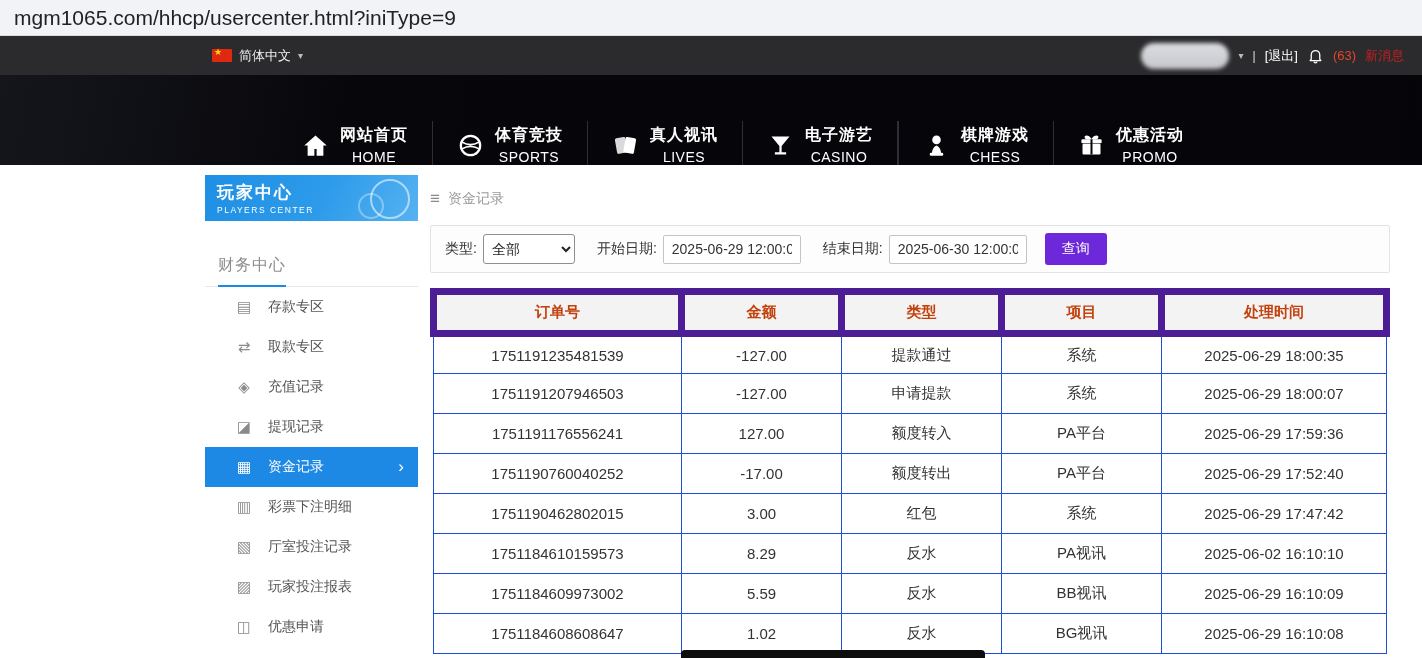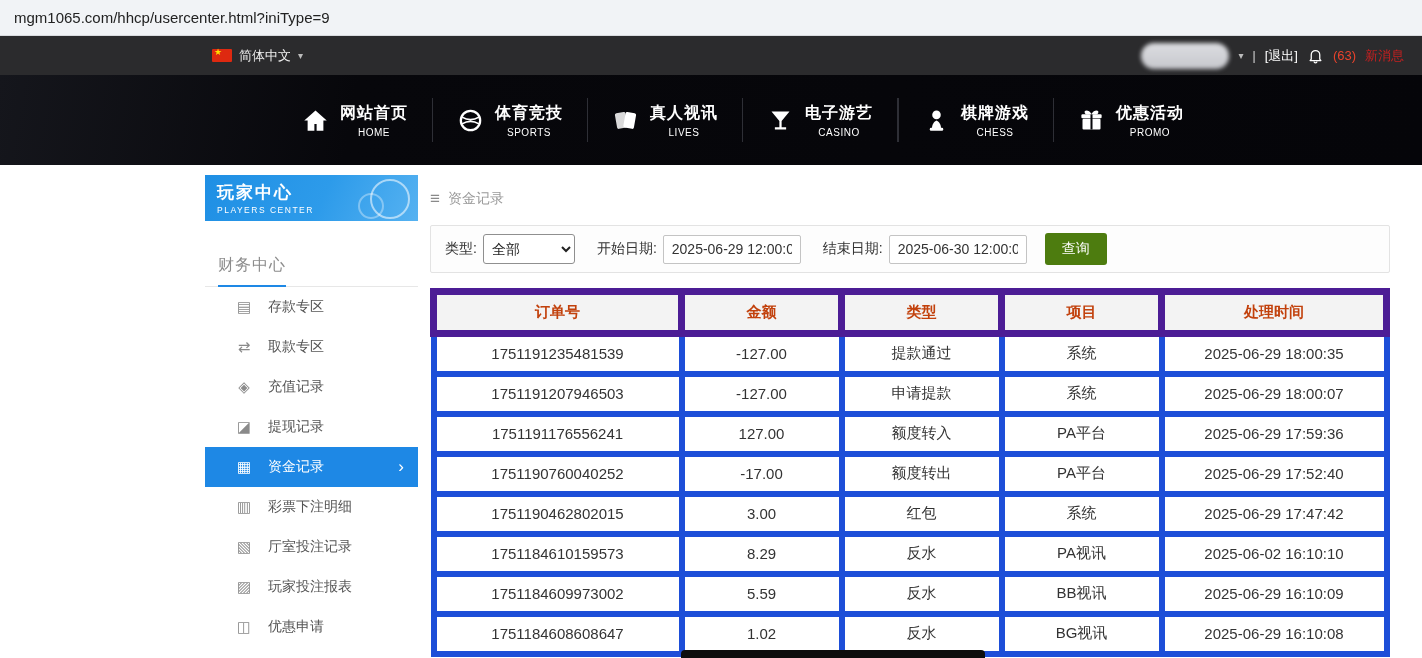--- a/index.html
+++ b/index.html
@@ -1,46 +1,46 @@
 <!DOCTYPE html>
 <html><head>
 <meta charset="utf-8">
 <style>
   * { margin:0; padding:0; box-sizing:border-box; }
   html,body { width:1422px; height:658px; overflow:hidden; }
   body { font-family:"Liberation Sans","DejaVu Sans",sans-serif; background:#fff; }
   .page { position:relative; width:1422px; height:658px; overflow:hidden; background:#fff; }
 
   
-  .urlbar { height:36px; background:#f1f3f6; border-bottom:1px solid #d9dbdf; display:flex; align-items:center; padding-left:14px; font-size:15px; color:#222; }
+  .urlbar { height:36px; background:#f1f3f6; border-bottom:1px solid #d9dbdf; display:flex; align-items:center; padding-left:14px; font-size:21px; color:#222; }
 
   
   .topbar { height:39px; background:#2b2b2d; display:flex; align-items:center; justify-content:space-between; padding:0 18px 0 212px; color:#fff; }
   .topbar-left { display:flex; align-items:center; gap:7px; }
   .flag { position:relative; width:20px; height:13px; background:#de2910; display:inline-block; border-radius:1px; }
   .flag .star { position:absolute; left:2px; top:-3px; color:#ffde00; font-size:9px; line-height:13px; }
   .lang { font-size:13px; color:#f0f0f0; }
   .caret { font-size:10px; color:#bbb; }
   .topbar-right { display:flex; align-items:center; gap:9px; font-size:13px; }
   .user-blur { width:88px; height:26px; border-radius:13px; background:linear-gradient(#dcdde1,#c7c8cd); filter:blur(2px); }
   .tb-div { color:#ddd; font-size:12px; }
   .logout { color:#fff; cursor:pointer; text-decoration:none; }
   .bell { display:inline-flex; width:17px; height:17px; cursor:pointer; }
   .bell svg { width:100%; height:100%; }
   .msg-count { color:#e8432c; cursor:pointer; }
   .msg-label { color:#c62020; cursor:pointer; }
 
   
-  .nav { height:90px; background:linear-gradient(100deg,#15161c 0%,#07070b 25%,#050509 100%); display:flex; align-items:center; justify-content:center; padding-left:64px; }
+  .nav { height:90px; background:linear-gradient(100deg,#15161c 0%,#07070b 25%,#050509 100%); display:flex; align-items:flex-end; justify-content:center; padding-left:64px; }
   .nav-item { display:flex; align-items:center; gap:11px; padding:0 24px; cursor:pointer; }
   .nav-icon { width:27px; height:27px; display:inline-flex; }
   .nav-icon svg { width:100%; height:100%; }
   .nav-text { display:flex; flex-direction:column; align-items:center; }
   .nav-title { color:#fff; font-size:16px; font-weight:bold; letter-spacing:1px; }
-  .nav-sub { color:#fff; font-size:10px; margin-top:3px; letter-spacing:0.5px; }
+  .nav-sub { color:#fff; font-size:14px; margin-top:3px; letter-spacing:0.5px; }
   .nav-divider { width:1px; height:44px; background:#2e2f36; }
 
   
   .content { display:flex; padding-left:205px; padding-top:10px; height:493px; background:#fff; }
 
   
   .sidebar { width:213px; flex-shrink:0; }
   .sidebar-header { position:relative; height:46px; padding:6px 12px; background:linear-gradient(115deg,#1f8fe4 0%,#4fade f0 0%,#2d9bea 55%,#56b2f1 100%); background:linear-gradient(115deg,#1f8fe4 0%,#2d9bea 55%,#56b2f1 100%); color:#fff; overflow:hidden; }
   .sidebar-header::before { content:''; position:absolute; right:8px; top:4px; width:36px; height:36px; border:2px solid rgba(255,255,255,0.55); border-radius:50%; }
   .sidebar-header::after { content:''; position:absolute; right:34px; top:18px; width:22px; height:22px; border:2px solid rgba(255,255,255,0.35); border-radius:50%; }
@@ -56,26 +56,26 @@
 
   
   .main { flex:1; padding:0 32px 0 12px; }
   .breadcrumb { margin:14px 0 16px; display:flex; align-items:center; gap:8px; color:#999; font-size:14px; }
   .bc-icon { font-size:17px; color:#8a8a8a; }
   .filterbar { border:1px solid #e3e3e3; background:#fdfdfd; border-radius:2px; padding:7px 14px; display:flex; align-items:center; font-size:14px; color:#333; }
   .f-label { margin-right:6px; }
   .f-label + .f-label, .f-gap { margin-left:14px; }
   .type-select { height:30px; width:92px; border:1px solid #8f8f8f; border-radius:3px; background:#fff; font-size:14px; padding:0 4px; color:#222; margin-right:8px; font-family:inherit; }
   .date-input { height:29px; width:138px; border:1px solid #c4c4c4; border-radius:2px; font-size:14px; padding:0 8px; color:#333; margin-right:8px; font-family:inherit; }
-  .btn { height:32px; padding:0 17px; margin-left:10px; background:#4d7c0f; border:none; border-radius:3px; color:#fff; font-size:14px; cursor:pointer; font-family:inherit; }
+  .btn { height:32px; padding:0 17px; margin-left:10px; background:#6d28d9; border:none; border-radius:3px; color:#fff; font-size:14px; cursor:pointer; font-family:inherit; }
 
   
   .records { width:100%; margin-top:15px; border-collapse:collapse; table-layout:fixed; text-align:center; font-size:15px; }
   .records th { background:#f3f3f3; border:7px solid #4c1d95; height:42px; font-weight:bold; color:#c2410c; }
-  .records td { border:6px solid #1d4ed8; height:40px; color:#333; }
+  .records td { border:1px solid #1d4ed8; height:40px; color:#333; }
 
   .bottom-strip { position:absolute; left:681px; bottom:0; width:304px; height:8px; background:#0d0d0d; border-radius:4px 4px 0 0; }
 </style>
 </head>
 <body>
 
 <div class="page">
 
   <div class="urlbar">
     <span>mgm1065.com/hhcp/usercenter.html?iniType=9</span>

